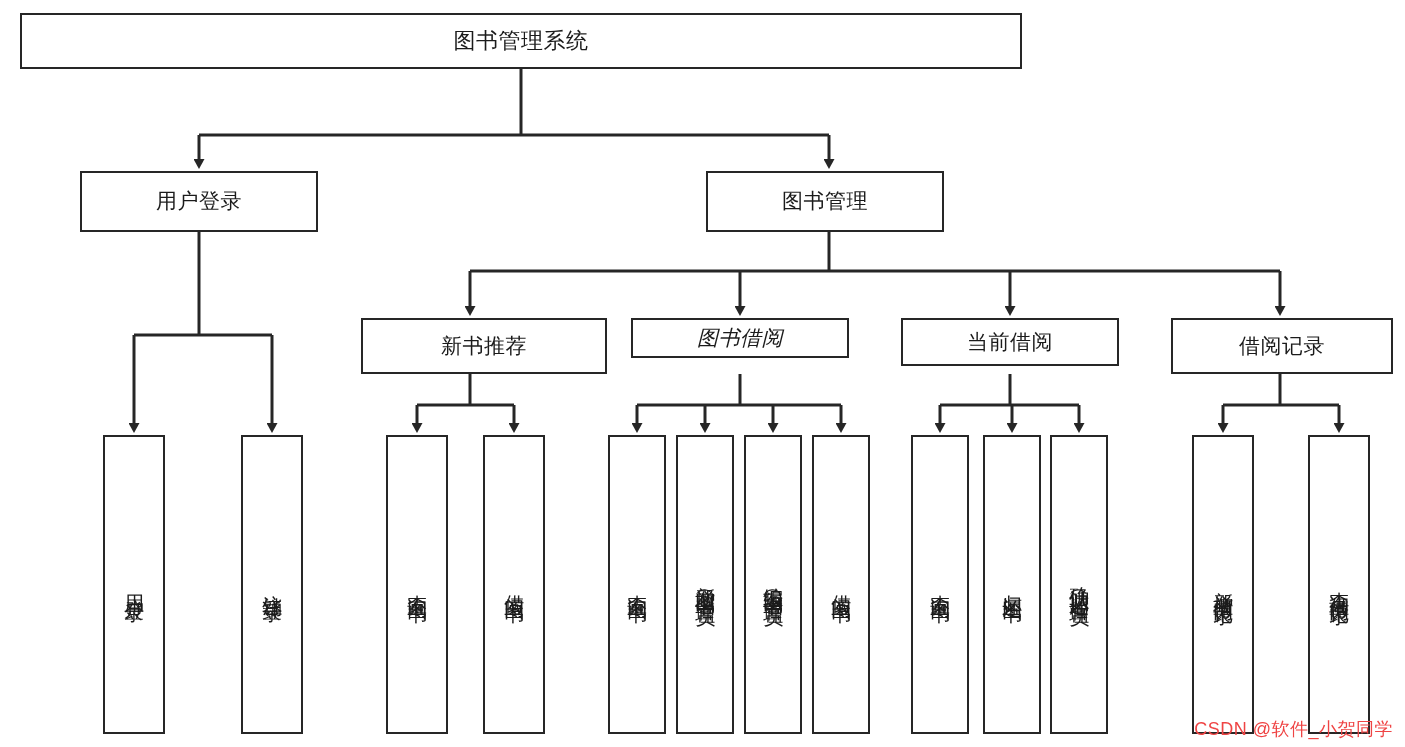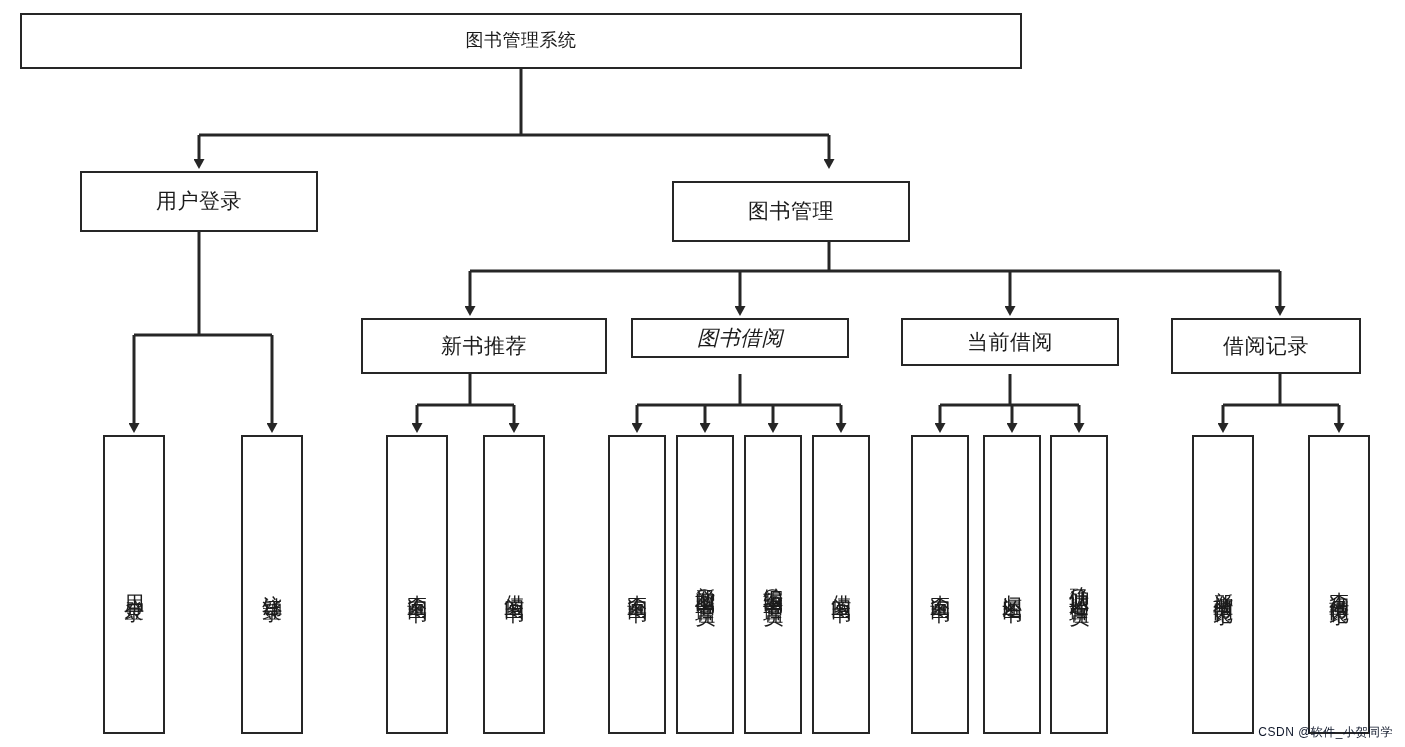--- a/index.html
+++ b/index.html
@@ -41,28 +41,28 @@
     white-space: nowrap;
     text-align: center;
   }
   .node-box.vertical .node-label {
     writing-mode: vertical-rl;
     text-orientation: upright;
     letter-spacing: 3px;
     font-size: 20px;
   }
   .node-box.root .node-label {
-    font-size: 18px;
+    font-size: 22px;
   }
   .watermark {
     position: absolute;
     right: 12px;
     bottom: 6px;
-    color: #0f172a;
-    font-size: 12px;
+    color: #ef4444;
+    font-size: 18px;
     letter-spacing: 0.5px;
     white-space: nowrap;
     pointer-events: none;
   }
 </style>
 </head>
 <body>
 
 <div id="diagram-root">
 
@@ -109,33 +109,33 @@
       </g>
   </svg>
 
   <div id="node-layer">
       <div class="node-box root" style="left: 20px; top: 13px; width: 1002px; height: 56px;">
         <span class="node-label">图书管理系统</span>
       </div>
       <div class="node-box" style="left: 80px; top: 171px; width: 238px; height: 61px;">
         <span class="node-label">用户登录</span>
       </div>
-      <div class="node-box" style="left: 672px; top: 171px; width: 238px; height: 61px; margin-top: 10px;">
+      <div class="node-box" style="left: 706px; top: 171px; width: 238px; height: 61px;">
         <span class="node-label">图书管理</span>
       </div>
       <div class="node-box" style="left: 361px; top: 318px; width: 246px; height: 56px;">
         <span class="node-label">新书推荐</span>
       </div>
       <div class="node-box" style="left: 631px; top: 318px; width: 218px; height: 40px; font-style: italic;">
         <span class="node-label">图书借阅</span>
       </div>
       <div class="node-box" style="left: 901px; top: 318px; width: 218px; height: 48px;">
         <span class="node-label">当前借阅</span>
       </div>
-      <div class="node-box" style="left: 1171px; top: 318px; width: 190px; height: 56px;">
+      <div class="node-box" style="left: 1171px; top: 318px; width: 222px; height: 56px;">
         <span class="node-label">借阅记录</span>
       </div>
       <div class="node-box vertical" style="left: 103px; top: 435px; width: 62px; height: 299px;">
         <span class="node-label">用户登录</span>
       </div>
       <div class="node-box vertical" style="left: 241px; top: 435px; width: 62px; height: 299px;">
         <span class="node-label">注销登录</span>
       </div>
       <div class="node-box vertical" style="left: 386px; top: 435px; width: 62px; height: 299px;">
         <span class="node-label">查询图书</span>

